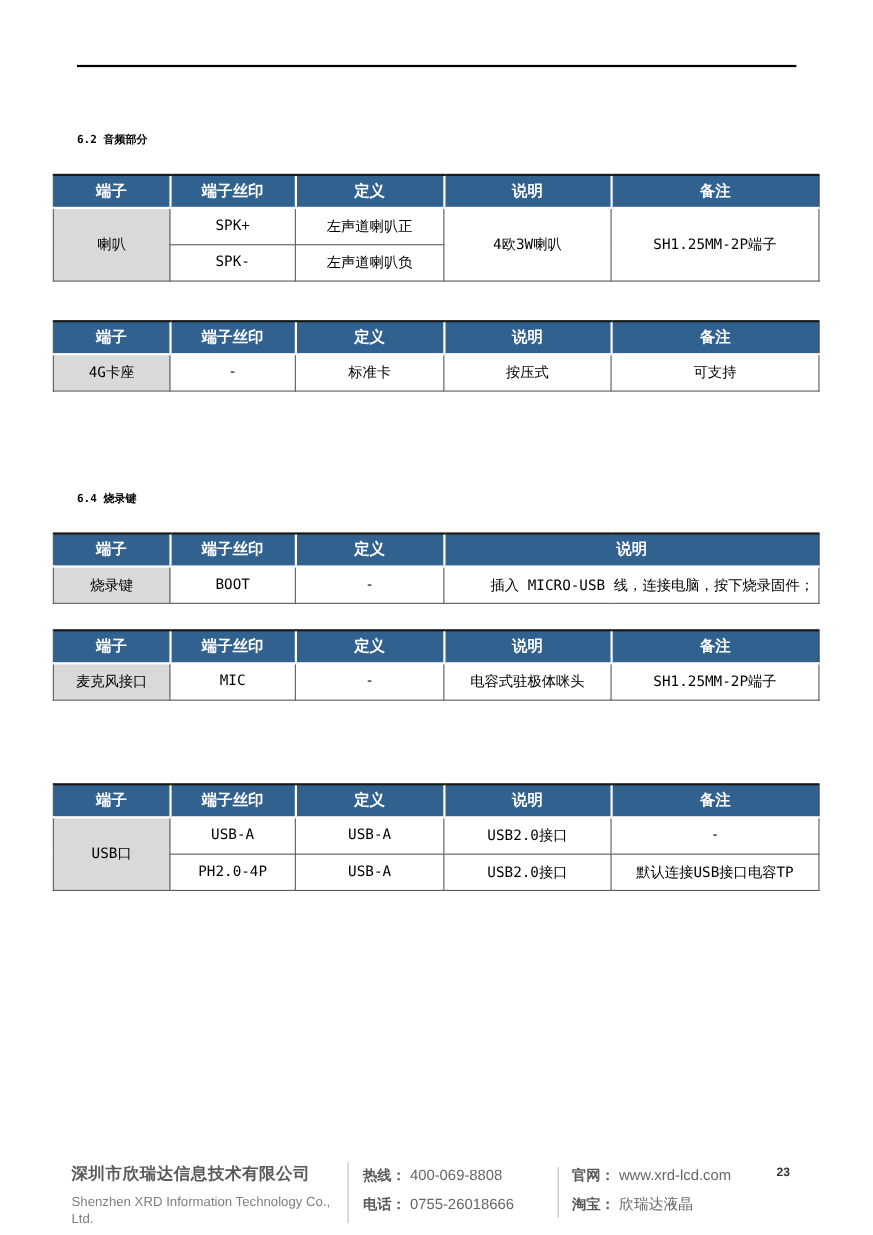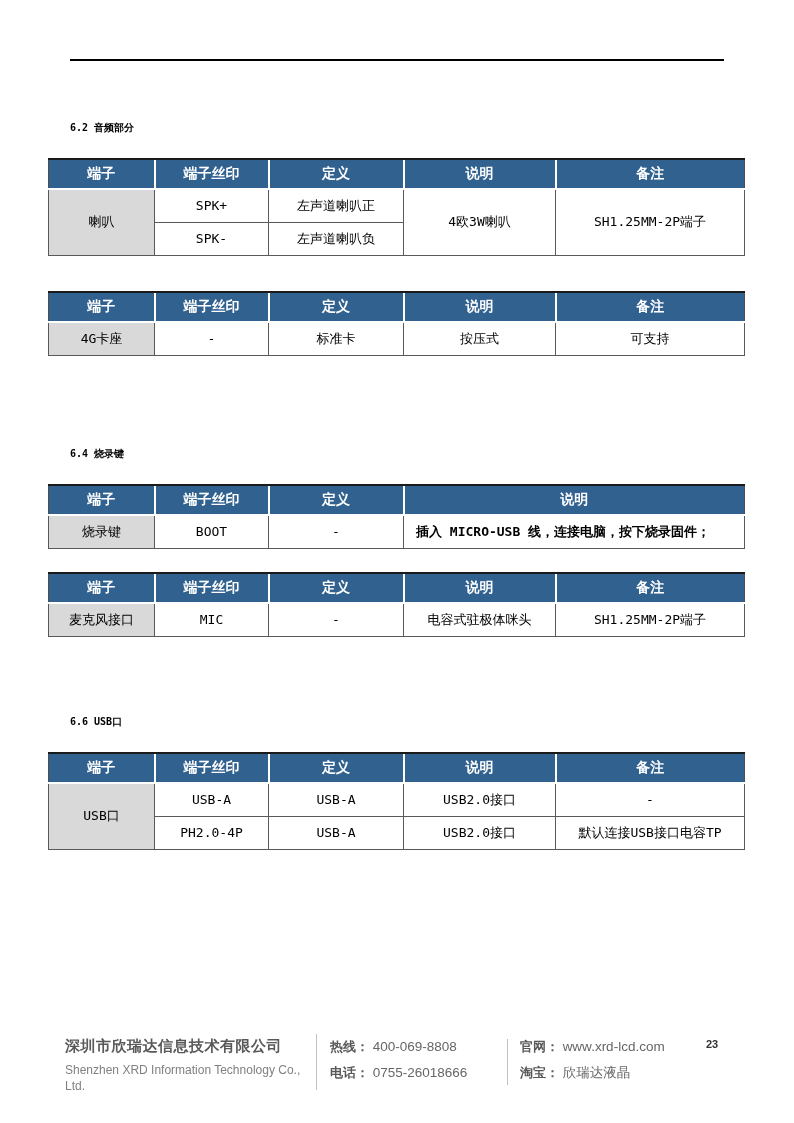--- a/index.html
+++ b/index.html
@@ -56,25 +56,25 @@
   .spec-table tbody td {
     border: 1px solid #595959;
     height: 33px;
     font-size: 13px;
     text-align: center;
     vertical-align: middle;
     background: #ffffff;
     padding: 2px 4px;
   }
   .spec-table tbody td.label { background: var(--label-bg, #D9D9D9); }
-  .spec-table tbody td.left { text-align: left; padding-left: 12px; font-weight: bold; }
+  .spec-table tbody td.left { text-align: right; padding-left: 12px; }
   .footer {
     position: absolute;
     left: 0;
-    top: 1030px;
+    top: 1052px;
     width: 705px;
     height: 70px;
     font-family: "Liberation Sans", sans-serif;
   }
   .f-company { position: absolute; left: 65px; top: 6px; width: 245px; }
   .f-company-cn { font-size: 15px; font-weight: bold; color: #595959; line-height: 20px; letter-spacing: 0.5px; }
   .f-company-en { font-size: 12px; color: #808080; line-height: 16px; margin-top: 6px; }
   .f-div1 { position: absolute; left: 316px; top: 4px; width: 1px; height: 56px; background: #c0c0c0; }
   .f-div2 { position: absolute; left: 507px; top: 9px; width: 1px; height: 46px; background: #c0c0c0; }
   .f-contact { position: absolute; left: 330px; top: 7px; }
@@ -223,21 +223,20 @@
           <td>MIC</td>
           <td>-</td>
           <td>电容式驻极体咪头</td>
           <td>SH1.25MM-2P端子</td>
         </tr>
       </tbody>
     </table>
   </section>
 
   <section class="sec" style="top:712px">
-    <h2 class="sec-heading">6.6 USB口</h2>
     <table class="spec-table">
       <colgroup>
           <col class="c1">
           <col class="c2">
           <col class="c3">
           <col class="c4">
           <col class="c5">
         </colgroup>
       <thead>
         <tr>

